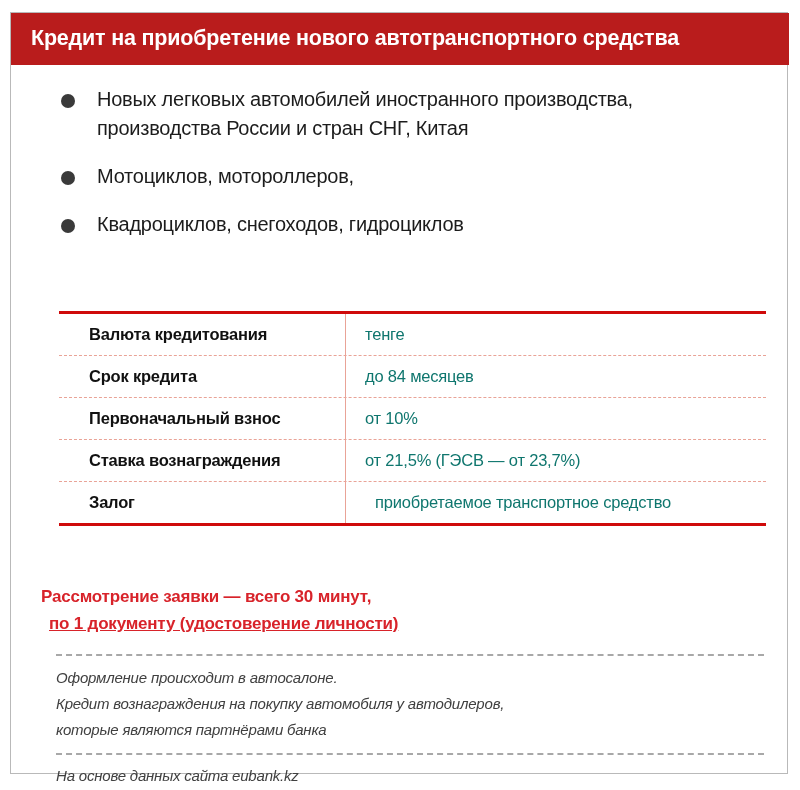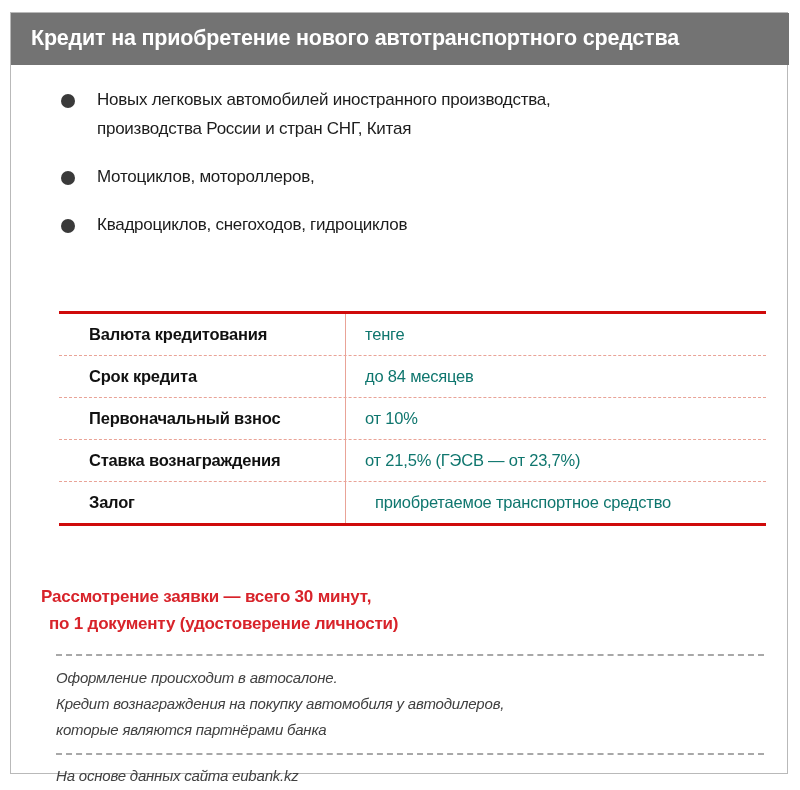--- a/index.html
+++ b/index.html
@@ -25,21 +25,21 @@
     background: #ffffff;
   }
 
   
   .title-bar {
     position: absolute;
     left: 0px;
     top: 0px;
     width: 778px;
     height: 52px;
-    background: #737373;
+    background: #b91c1c;
     box-sizing: border-box;
   }
   .title-text {
     position: absolute;
     left: 20px;
     top: 13px;
     font-size: 21.5px;
     font-weight: bold;
     color: #ffffff;
     letter-spacing: -0.2px;
@@ -61,21 +61,21 @@
   .bullet-dot {
     position: absolute;
     left: 2px;
     top: 9px;
     width: 14px;
     height: 14px;
     border-radius: 50%;
     background: #3a3a3a;
   }
   .bullet-line {
-    font-size: 17px;
+    font-size: 20px;
     color: #1c1c1c;
     line-height: 29px;
     letter-spacing: -0.25px;
     white-space: nowrap;
   }
 
   
   .spec-table {
     position: absolute;
     left: 48px;
@@ -138,20 +138,21 @@
   .red-note-line {
     font-size: 17px;
     font-weight: bold;
     color: #d8232a;
     line-height: 27px;
     letter-spacing: -0.2px;
     white-space: nowrap;
   }
   .red-note-line.ln2 {
     padding-left: 8px;
+    text-decoration: underline;
   }
 
   
   .sep {
     position: absolute;
     left: 45px;
     width: 708px;
     border-top: 2px dashed #a8a8a8;
     height: 0;
   }

